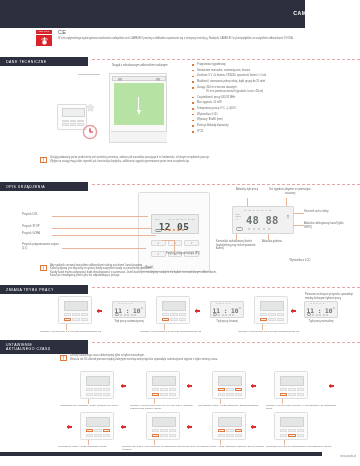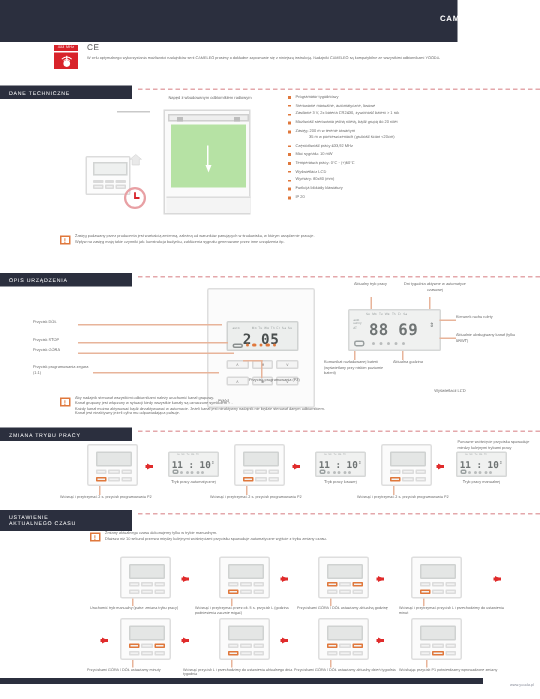--- a/index.html
+++ b/index.html
@@ -413,21 +413,21 @@
     </div>
   </div>
 
   <div class="sec-tab" style="left:0; top:182px; width:88px;">OPIS URZĄDZENIA</div>
   <div class="dashed" style="left:92px; top:184px; width:268px;"></div>
 
   <div class="big-remote">
     <div class="br-screen">
       <div class="br-top-l">auto</div>
       <div class="br-top-r">Mo Tu We Th Fr Sa Su</div>
-      <div class="br-time">2 05</div>
+      <div class="br-time">12 05</div>
       <div class="br-pill"></div>
       <div class="br-dots">
         <div class="br-dot"></div>
           <div class="br-dot"></div>
           <div class="br-dot"></div>
         <div class="br-dot"></div>
           <div class="br-dot"></div>
       </div>
     </div>
     <div class="br-keyrow r1">
@@ -468,21 +468,21 @@
       <span>We</span>
       <span>Th</span>
       <span>Fr</span>
       <span>Sa</span>
     </div>
     <div class="lcd-mode">
       <div>auto</div>
       <div>sunny</div>
       <div>AT</div>
     </div>
-    <div class="lcd-digits">88 69</div>
+    <div class="lcd-digits">48 88</div>
     <div class="lcd-updn">⇕</div>
     <div class="lcd-pill"></div>
     <div class="lcd-dots">
       <div class="lcd-dot"></div>
         <div class="lcd-dot"></div>
         <div class="lcd-dot"></div>
       <div class="lcd-dot"></div>
         <div class="lcd-dot"></div>
     </div>
   </div>

